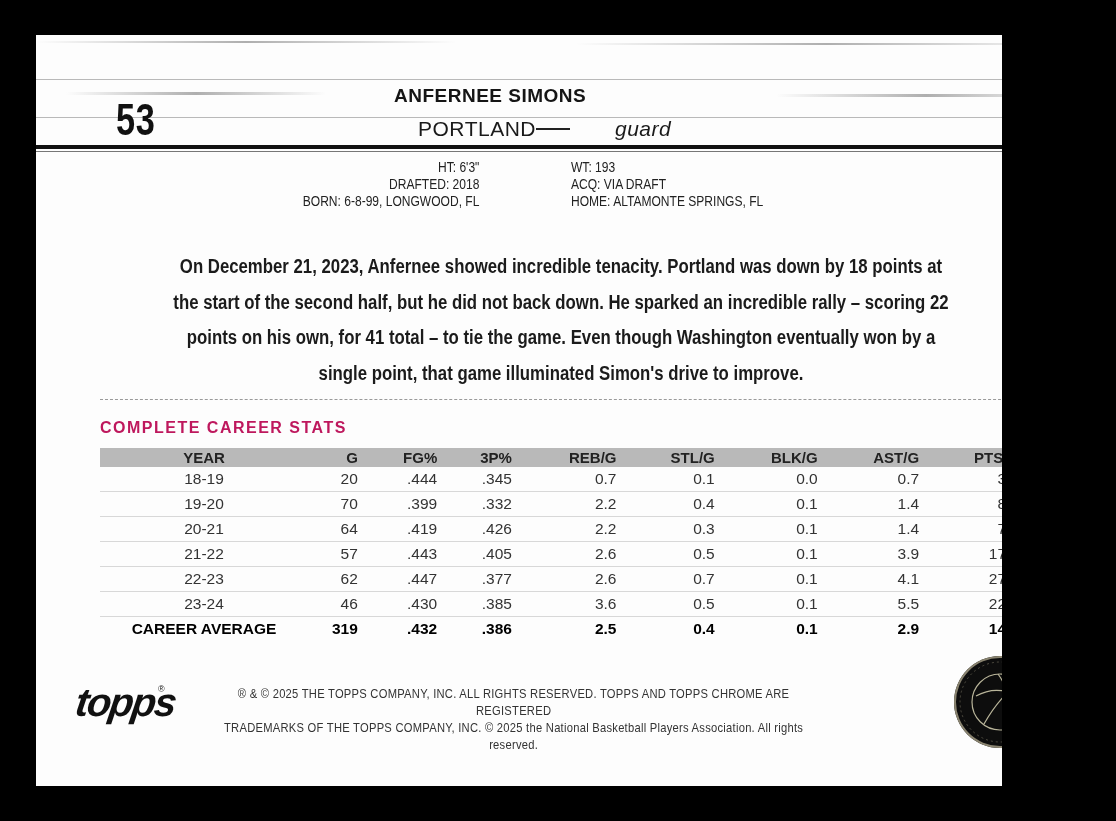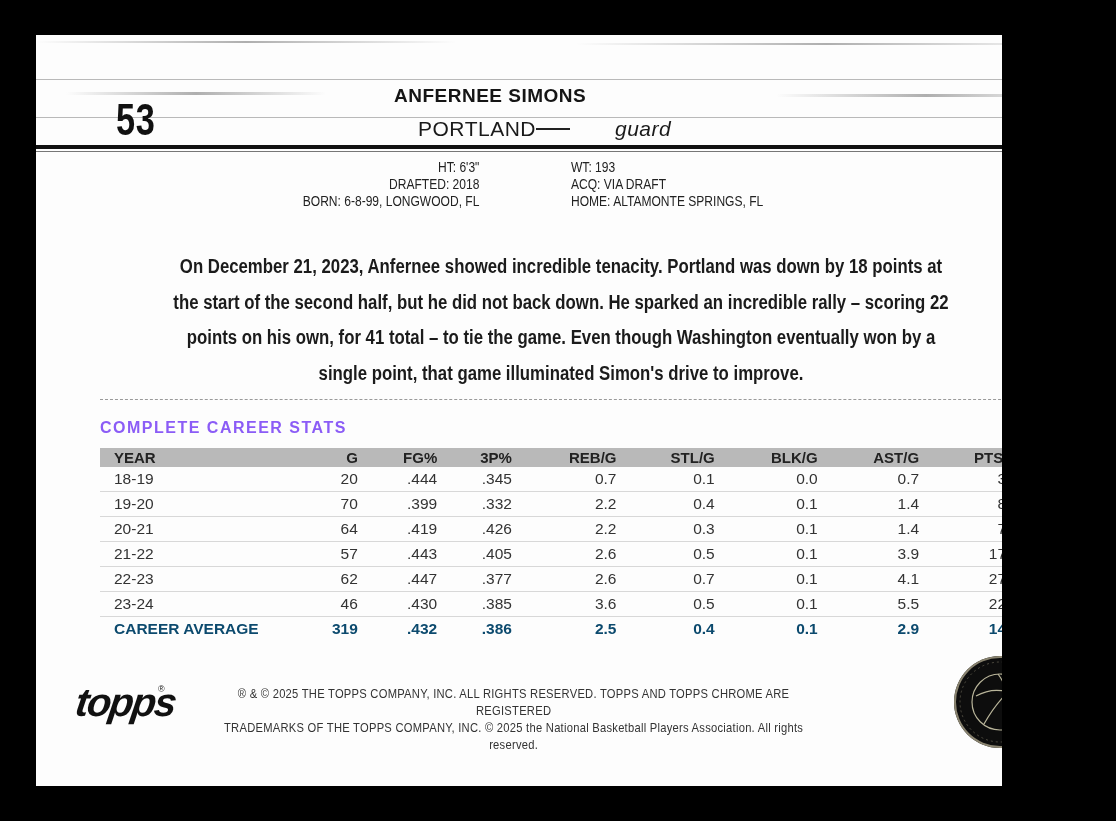--- a/index.html
+++ b/index.html
@@ -16,26 +16,26 @@
   .player-name{position:absolute;left:358px;top:50px;font-size:19px;font-weight:bold;letter-spacing:.5px;color:#151515;}
   .team-line{position:absolute;left:382px;top:82px;font-size:21px;color:#1a1a1a;letter-spacing:.5px;display:flex;align-items:center;}
   .team-line .dash{display:inline-block;width:34px;height:2px;background:#222;}
   .team-line .pos{font-style:italic;margin-left:45px;}
   .bio{position:absolute;top:124px;font-size:14px;line-height:17px;color:#222;transform:scaleX(.86);}
   .bio-left{right:calc(1046px - 523px);text-align:right;transform-origin:right top;}
   .bio-right{left:535px;text-align:left;transform-origin:left top;}
   .blurb{position:absolute;left:70px;width:910px;top:214px;text-align:center;font-size:19.5px;line-height:35.5px;
          font-weight:bold;color:#1b1b1b;transform:scaleX(.86);transform-origin:center top;}
   .dotted{position:absolute;left:64px;width:926px;top:364px;border-top:1px dashed #9a9a9a;}
-  .stats-title{position:absolute;left:64px;top:384px;font-size:16px;font-weight:bold;letter-spacing:1.5px;color:#8b5cf6;}
+  .stats-title{position:absolute;left:64px;top:384px;font-size:16px;font-weight:bold;letter-spacing:1.5px;color:#be185d;}
   table.stats{position:absolute;left:64px;top:413px;width:923px;border-collapse:collapse;font-size:15.5px;}
   table.stats th{background:#b9b9b9;height:19px;padding:0 4px;font-weight:bold;color:#222;font-size:15px;}
   table.stats td{height:24px;padding:0 4px;color:#333;border-bottom:1px solid #d8d8d8;}
-  table.stats tr.career td{font-weight:bold;color:#0c4a6e;border-bottom:none;}
-  .c-year{text-align:left;width:180px;padding-left:14px !important;}
+  table.stats tr.career td{font-weight:bold;color:#000000;border-bottom:none;}
+  .c-year{text-align:center;width:180px;padding-left:14px !important;}
   .c-num{text-align:right;}
   .footer-logo{position:absolute;left:40px;top:645px;font-size:40px;font-weight:bold;font-style:italic;color:#111;
        letter-spacing:-2px;transform:skewX(-8deg);}
   .reg{position:absolute;left:122px;top:649px;font-size:9px;color:#222;}
   .legal{position:absolute;left:168px;top:650px;width:720px;text-align:center;font-size:13px;line-height:17px;color:#333;
        transform:scaleX(.86);transform-origin:left top;letter-spacing:.3px;}
   .nbpa{position:absolute;left:918px;top:621px;width:92px;height:92px;border-radius:50%;background:#0d0d0d;
        box-shadow:0 0 0 2px #8a8470 inset;}
   .nbpa svg{position:absolute;left:0;top:0;}
 </style>

